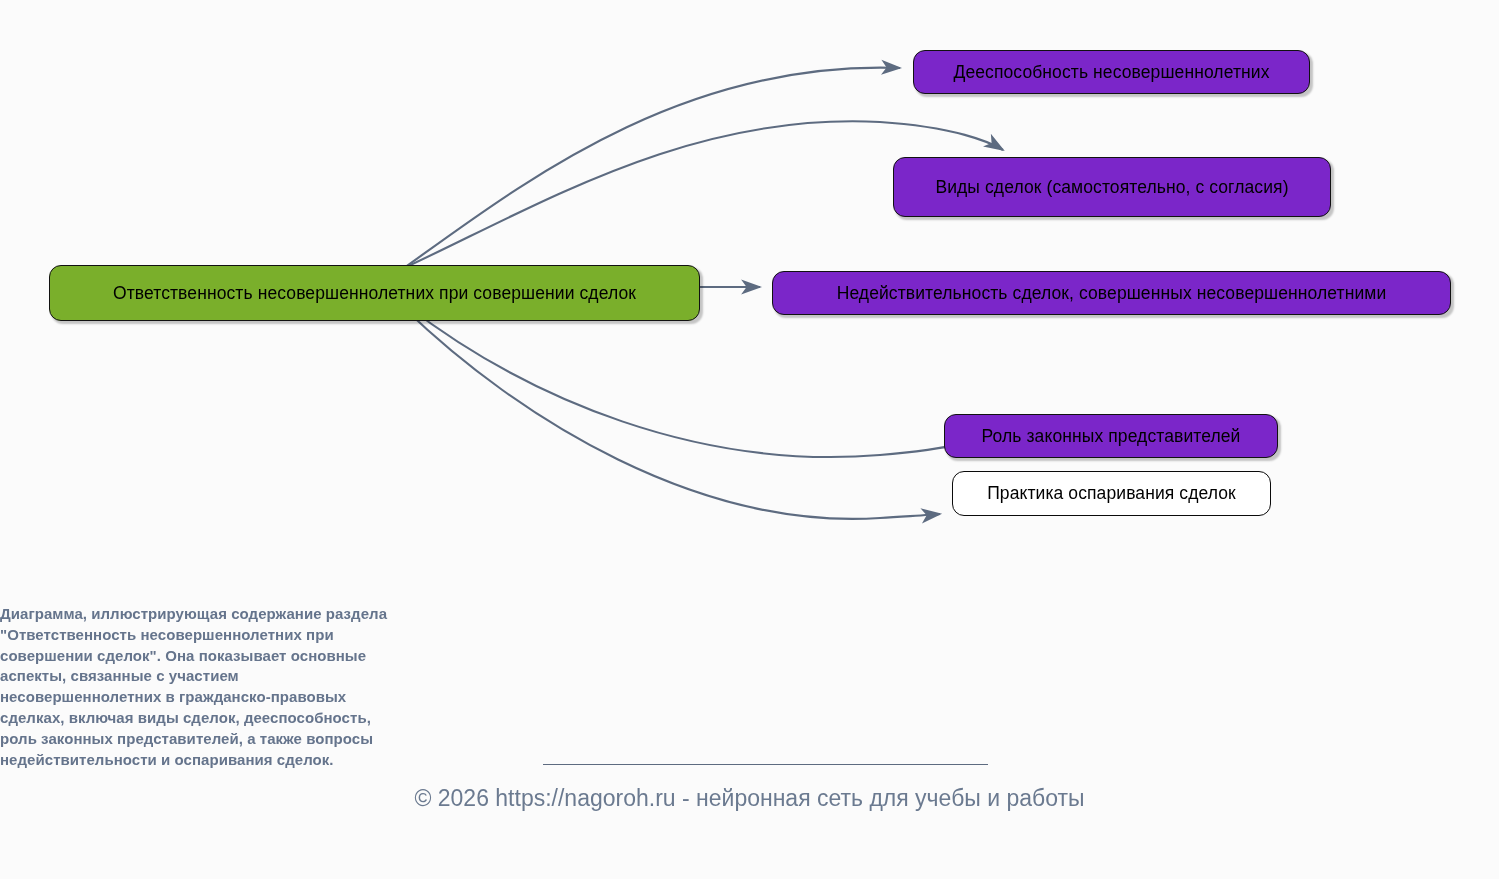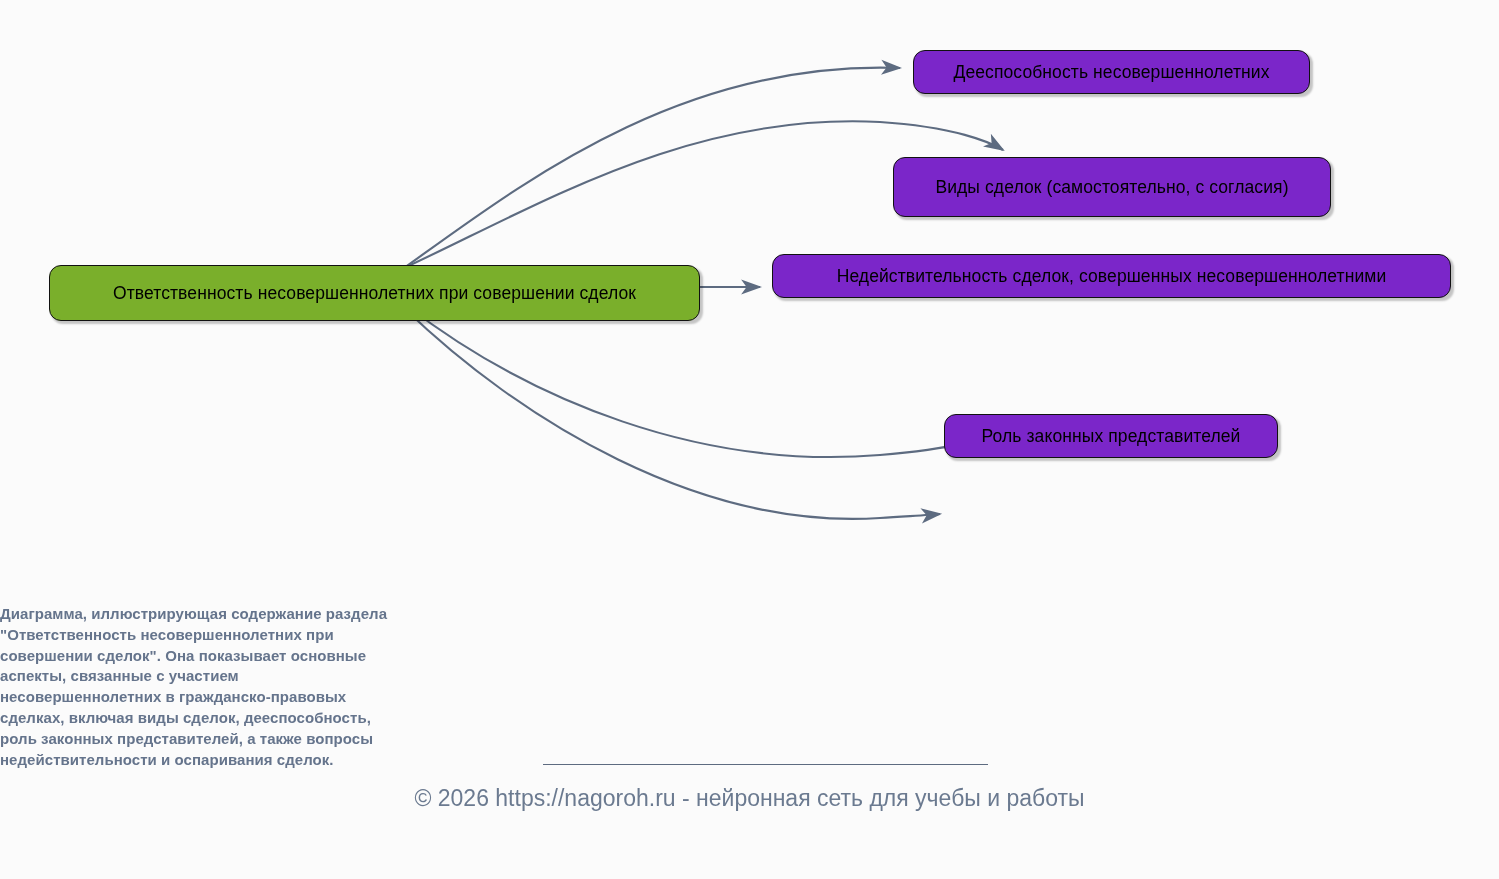--- a/index.html
+++ b/index.html
@@ -107,28 +107,31 @@
   </div>
 
   <div class="node node-branch" style="left:913px; top:50px; width:397px; height:44px;">
     <span>Дееспособность несовершеннолетних</span>
   </div>
 
   <div class="node node-branch" style="left:893px; top:157px; width:438px; height:60px;text-align:center;">
     <span>Виды сделок (самостоятельно, с согласия)</span>
   </div>
 
-  <div class="node node-branch" style="left:772px; top:254px; width:679px; height:44px;">
+  <div class="node node-branch" style="left:772px; top:271px; width:679px; height:44px;">
     <span>Недействительность сделок, совершенных несовершеннолетними</span>
   </div>
 
   <div class="node node-branch" style="left:944px; top:367px; width:334px; height:44px;margin-top:47px;">
     <span>Роль законных представителей</span>
   </div>
 
+  <div class="node node-plain" style="left:952px; top:471px; width:319px; height:45px;">
+    <span>Практика оспаривания сделок</span>
+  </div>
 
   <div class="caption" style="top:604px;">
     <div>Диаграмма, иллюстрирующая содержание раздела</div>
     <div>"Ответственность несовершеннолетних при</div>
     <div>совершении сделок". Она показывает основные</div>
     <div>аспекты, связанные с участием</div>
     <div>несовершеннолетних в гражданско-правовых</div>
     <div>сделках, включая виды сделок, дееспособность,</div>
     <div>роль законных представителей, а также вопросы</div>
     <div>недействительности и оспаривания сделок.</div>

